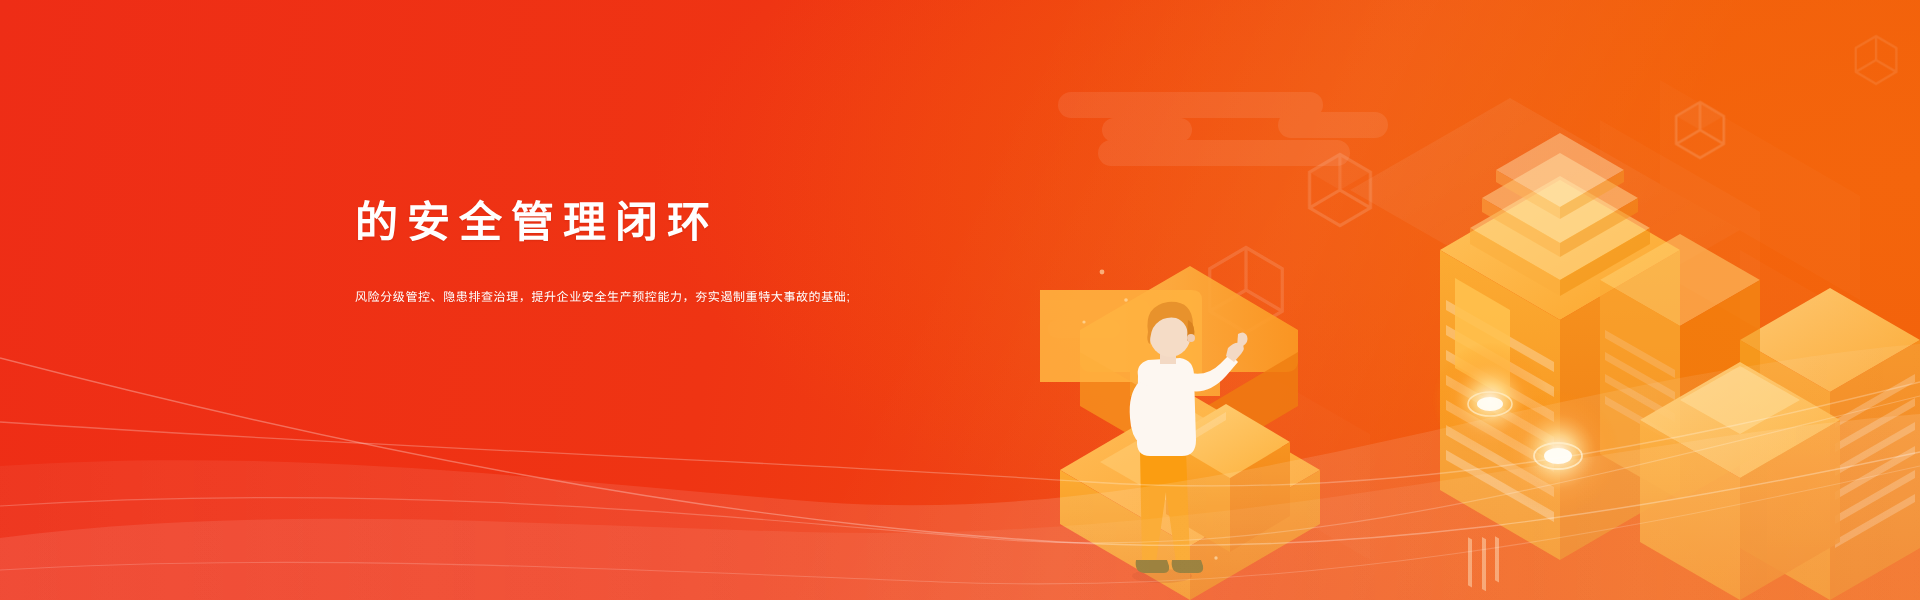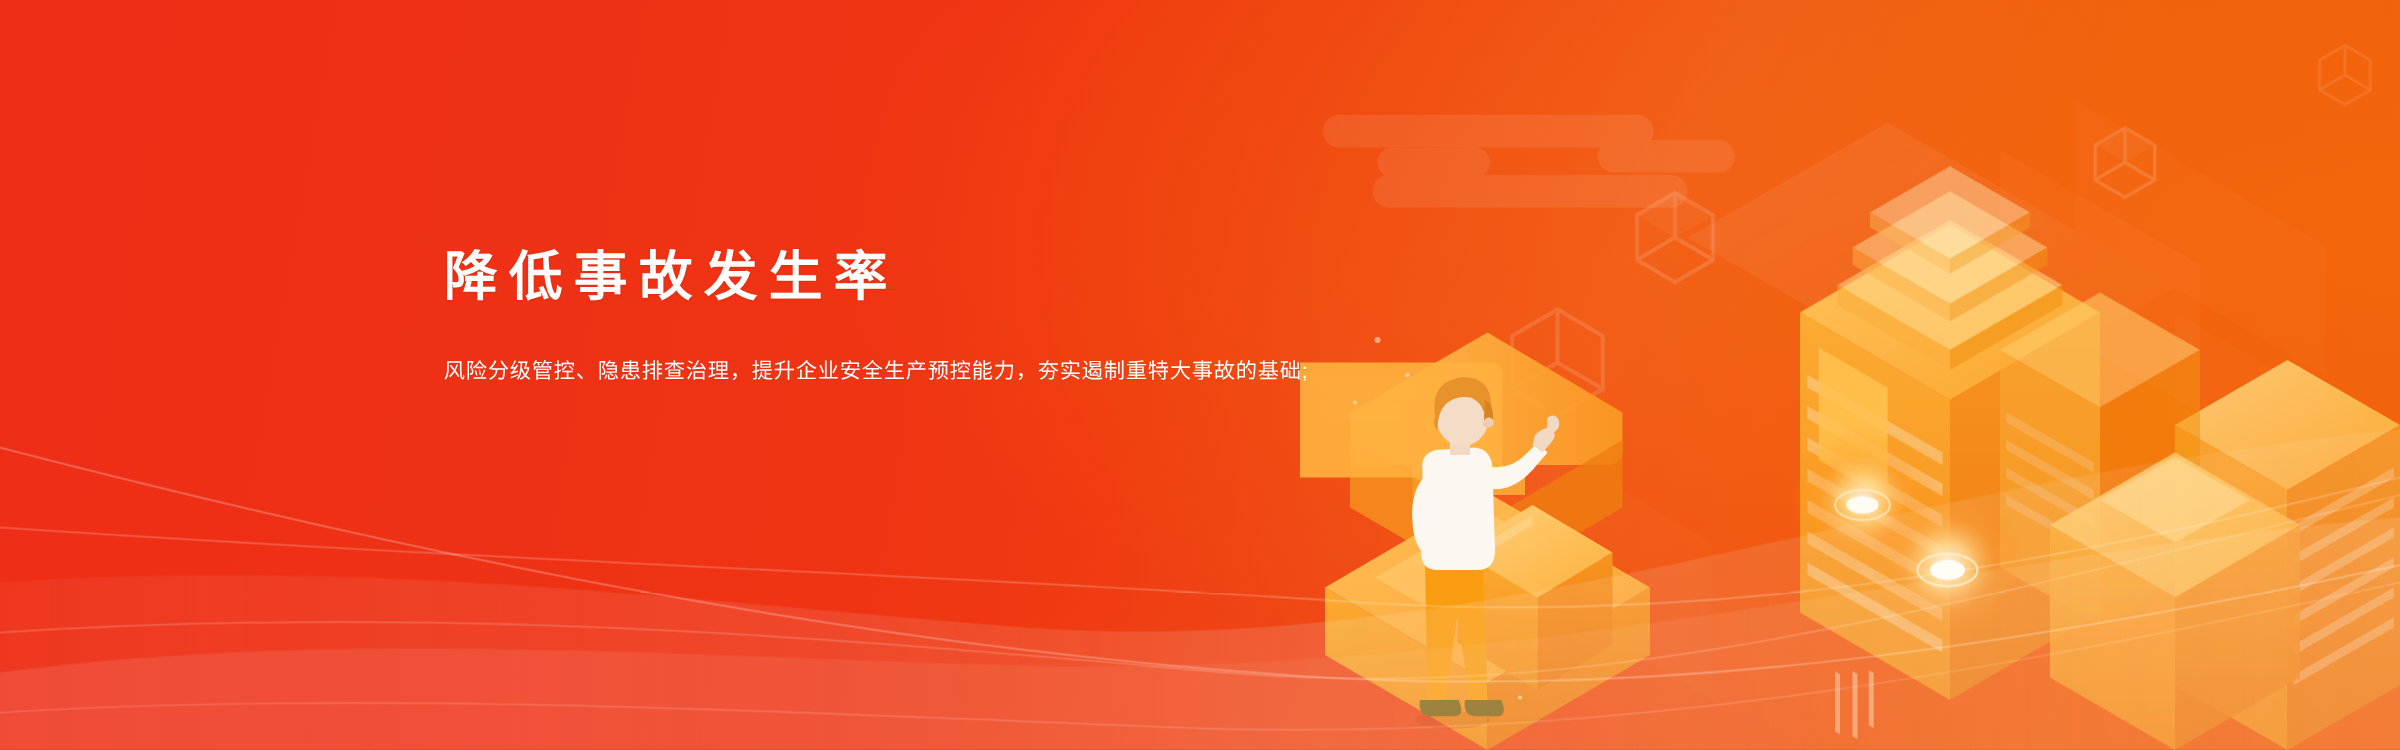--- a/index.html
+++ b/index.html
@@ -54,21 +54,21 @@
     letter-spacing:9px;
     white-space:nowrap;
     text-shadow:0 1px 2px rgba(140,20,0,.18);
   }
   .sub{
     margin:0;
     padding-top:33px;
   }
   .sub-line{
     display:block;
-    font-size:17px;
+    font-size:12px;
     line-height:34px;
     color:#ffffff;
     letter-spacing:.6px;
     font-weight:400;
     white-space:nowrap;
     text-shadow:0 1px 1px rgba(150,25,0,.14);
   }
 </style>
 </head>
 <body>
@@ -321,20 +321,20 @@
       <path d="M0 268 C 260 234 520 254 800 262 C 1130 272 1420 212 1700 170 C 1800 155 1870 148 1920 144 L1920 330 L0 330 Z" fill="url(#wFill2)"></path>
 
       <path d="M0 88 C 340 176 700 250 1060 272 C 1340 288 1620 246 1920 182" fill="none" stroke="#ffffff" stroke-opacity=".30" stroke-width="1.4"></path>
       <path d="M0 152 C 420 180 760 190 1090 212 C 1400 232 1680 172 1920 112" fill="none" stroke="#ffffff" stroke-opacity=".26" stroke-width="1.3"></path>
       <path d="M0 236 C 380 212 700 244 980 268 C 1280 294 1560 214 1920 126" fill="none" stroke="#ffffff" stroke-opacity=".22" stroke-width="1.2"></path>
       <path d="M0 300 C 300 282 640 300 940 312 C 1300 326 1620 262 1920 196" fill="none" stroke="#ffffff" stroke-opacity=".18" stroke-width="1.1"></path>
     </svg>
   </div>
 
   <div class="copy">
-    <h1 class="headline">降低事故发生率</h1>
+    <h1 class="headline">的安全管理闭环</h1>
 
     <p class="sub">
       <span class="sub-line">风险分级管控、隐患排查治理，提升企业安全生产预控能力，夯实遏制重特大事故的基础;</span>
     </p>
   </div>
 
 </div>
 
 </body></html>

